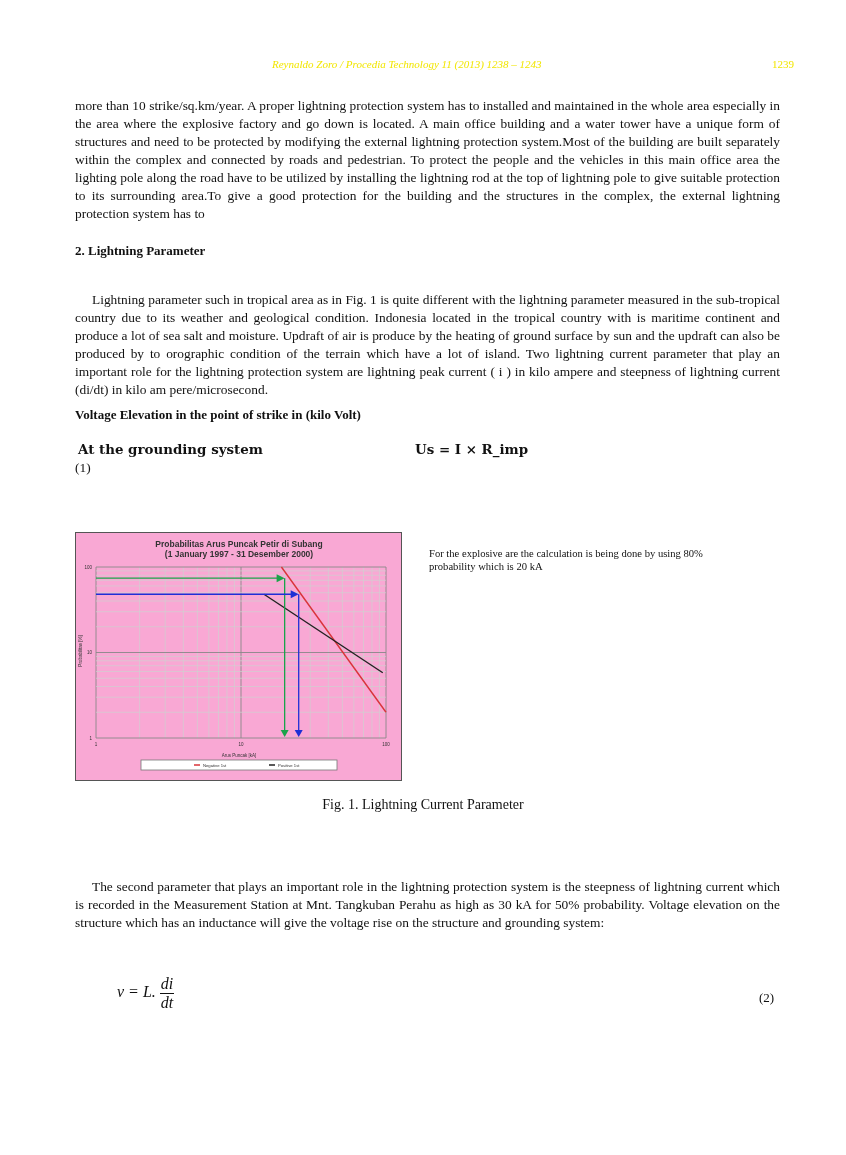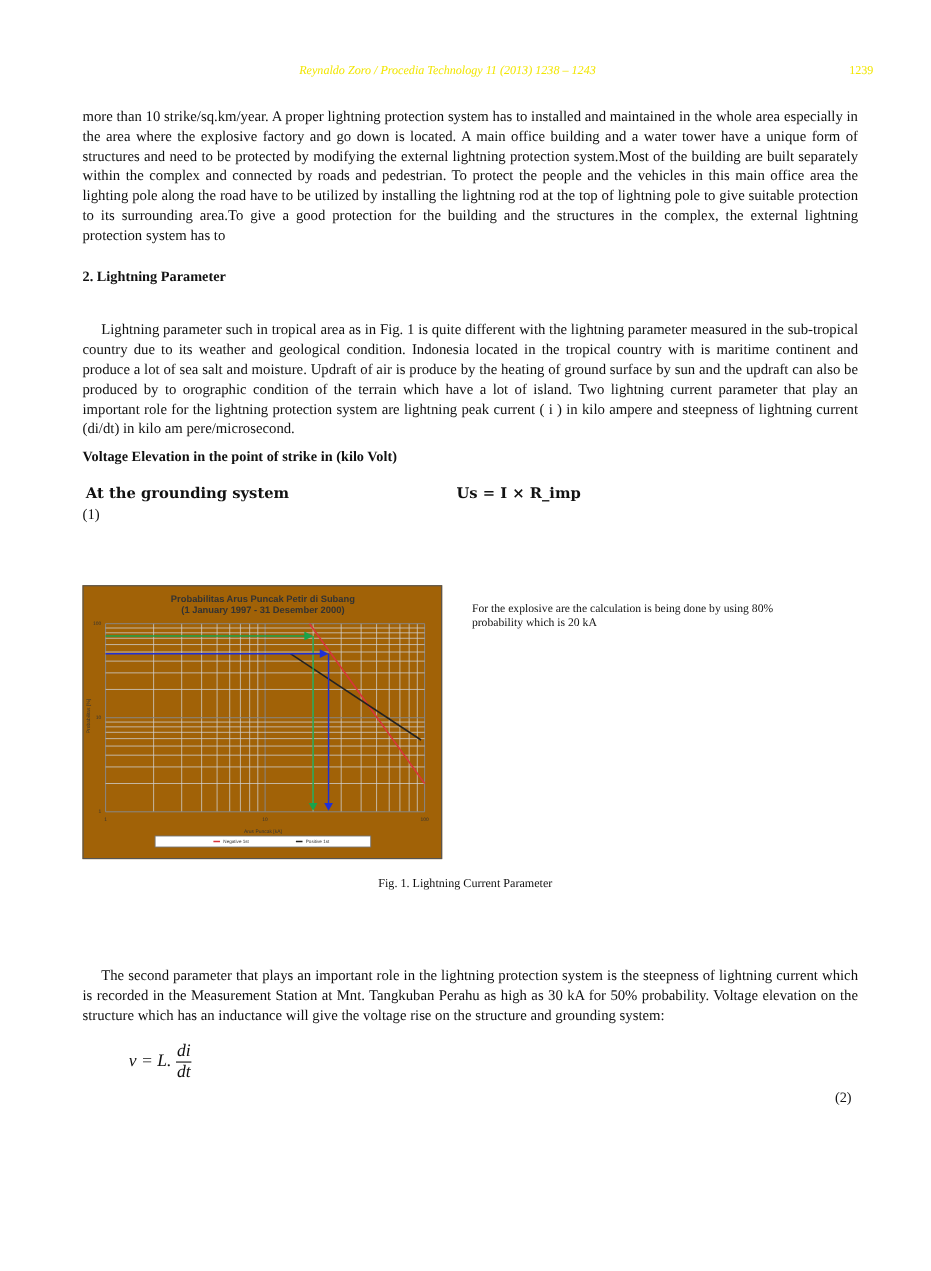--- a/index.html
+++ b/index.html
@@ -4,24 +4,24 @@
 <style>
   html, body { margin:0; padding:0; background:#ffffff; }
   body { width:846px; height:1155px; position:relative; overflow:hidden; font-family:"Liberation Serif", serif; color:#111; }
   .abs { position:absolute; }
   .running-head { top:58px; left:272px; width:522px; font-size:11px; font-style:italic; color:#f2e600; }
   .running-head .pg { position:absolute; right:0; top:0; font-style:normal; }
   .para { left:75px; width:705px; font-size:13.4px; line-height:18px; text-align:justify; }
   .para.indent { text-indent:17px;margin-top:12px; }
   .heading { left:75px; font-size:13px; font-weight:bold; }
   .eq-label { font-family:"DejaVu Serif", serif; font-weight:bold; font-size:13.4px; }
-  .figure-frame { left:75px; top:532px; width:325px; height:247px; border:1.5px solid #555; background:#a16207; }
+  .figure-frame { left:75px; top:532px; width:325px; height:247px; border:1.5px solid #555; background:#f9a8d4; }
   .fig-side { left:429px; width:280px; font-size:10.6px; line-height:13.2px; }
   .fig-side p { margin:0 0 9px 0; }
-  .caption { left:0; width:846px; top:797px; text-align:center; font-size:11px; }
+  .caption { left:0; width:846px; top:797px; text-align:center; font-size:14px; }
   .frac { display:inline-block; vertical-align:middle; text-align:center; font-style:italic; }
   .frac .num { display:block; border-bottom:1px solid #111; padding:0 1px; }
   .frac .den { display:block; }
   svg text { font-family:"Liberation Sans", sans-serif; }
 </style>
 </head>
 <body>
 
 <div class="abs running-head">
   <span>Reynaldo Zoro / Procedia Technology 11 (2013) 1238 – 1243</span>
@@ -119,20 +119,20 @@
 </div>
 
 <div class="abs fig-side" style="top:547px;">
   <p>For the explosive are the calculation is being done by using 80% probability which is 20 kA</p>
 </div>
 
 <div class="abs caption">Fig. 1. Lightning Current Parameter</div>
 
 <div class="abs para indent" style="top:866px;">The second parameter that plays an important role in the lightning protection system is the steepness of lightning current which is recorded in the Measurement Station at Mnt. Tangkuban Perahu as high as 30 kA for 50% probability. Voltage elevation on the structure which has an inductance will give the voltage rise on the structure and grounding system:</div>
 
-<div class="abs" style="top:947px; left:117px; font-size:16px; font-style:italic;">
+<div class="abs" style="top:975px; left:117px; font-size:16px; font-style:italic;">
   <span>v = L.</span>
   <span class="frac">
     <span class="num">di</span>
     <span class="den">dt</span>
   </span>
 </div>
 <div class="abs" style="top:990px; left:759px; font-size:13px;">(2)</div>
 
 </body></html>

